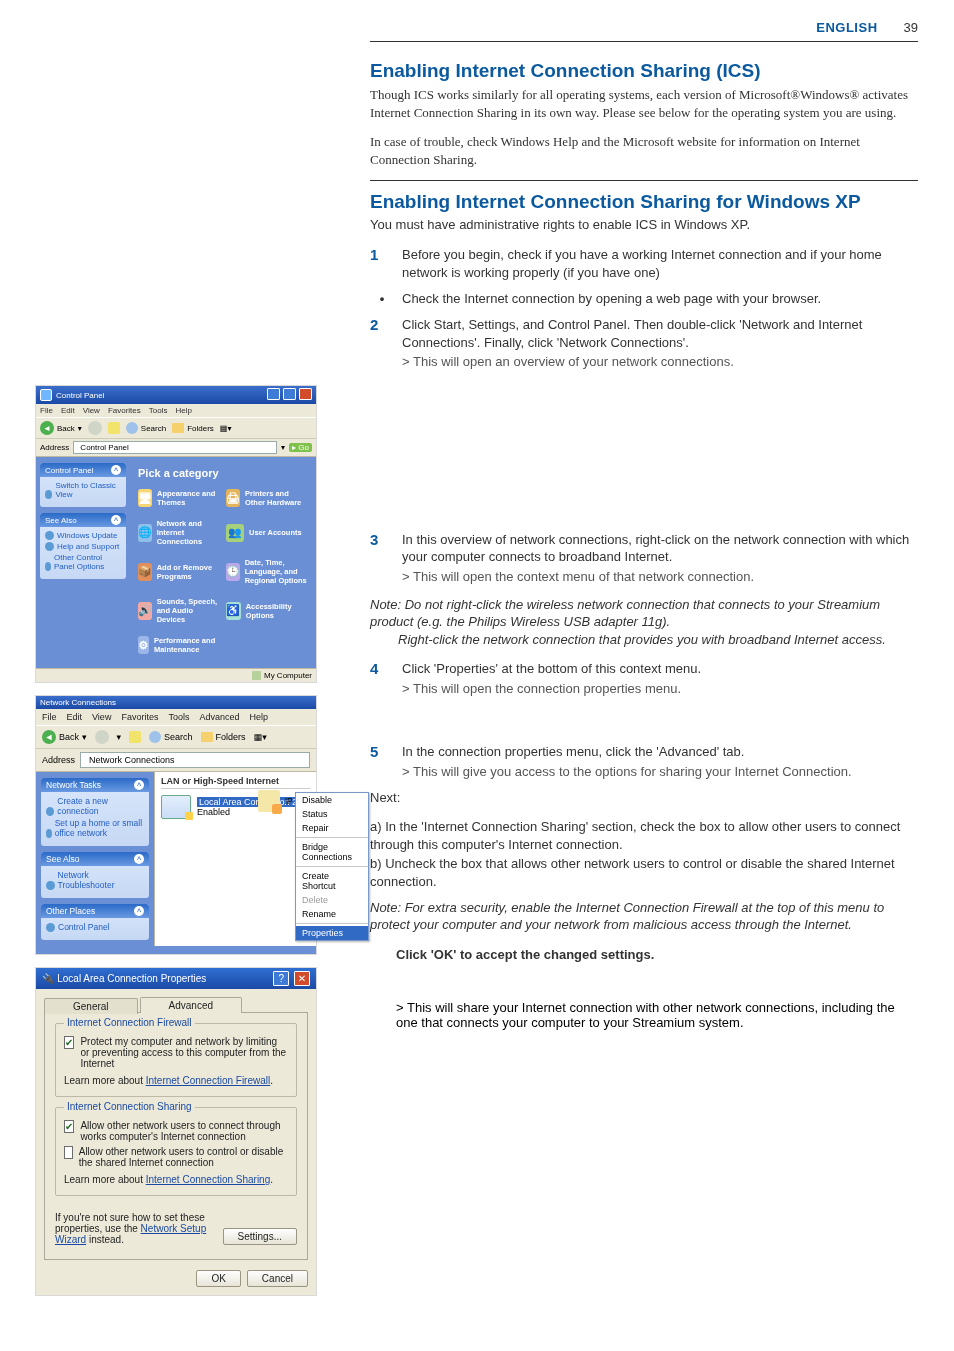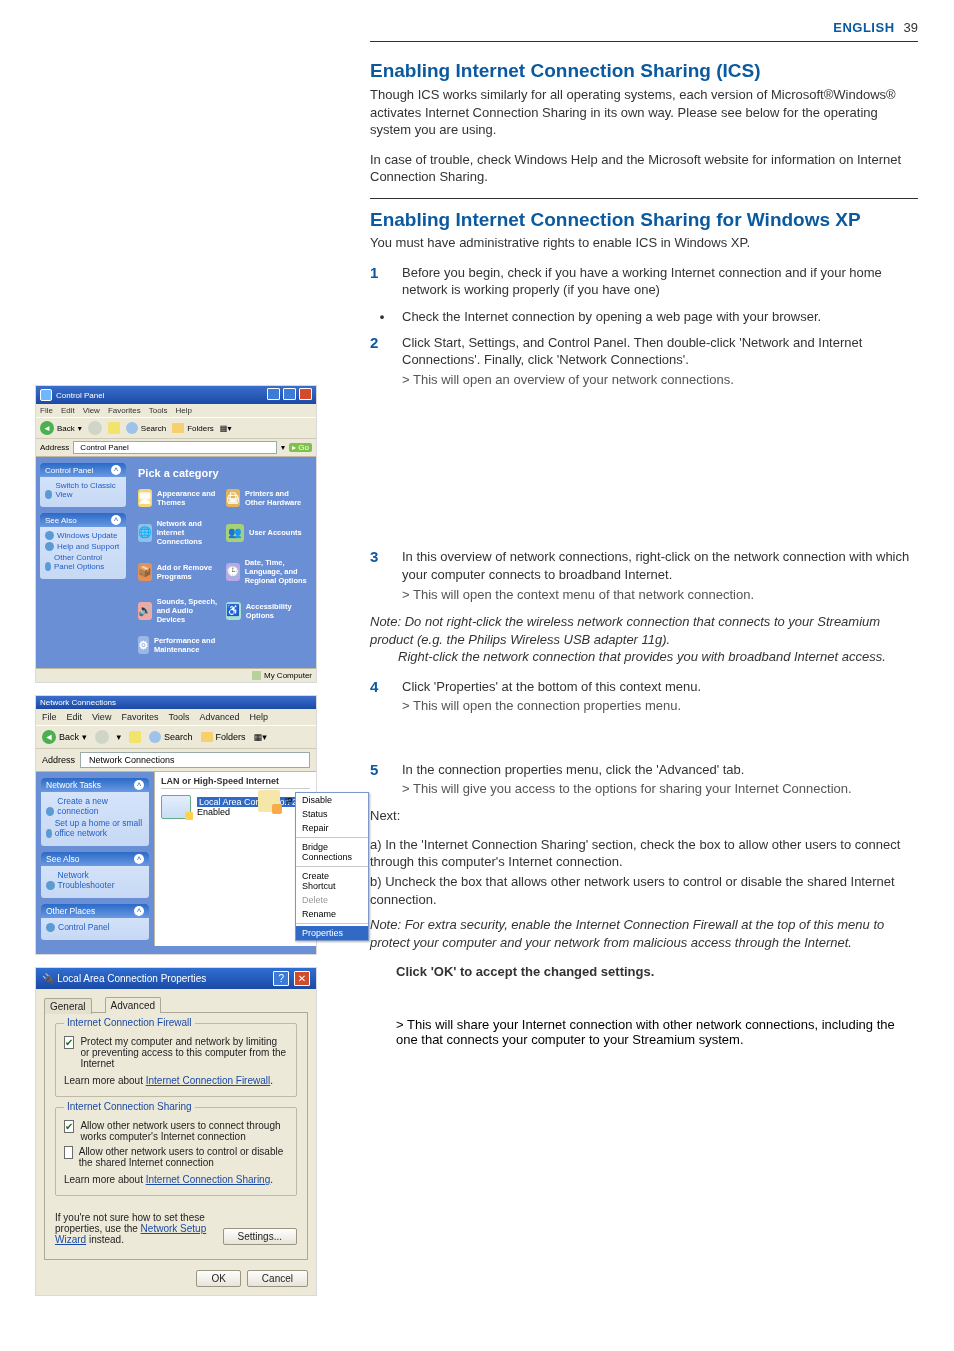--- a/index.html
+++ b/index.html
@@ -16,40 +16,40 @@
     grid-template-columns: 310px 1fr;
     column-gap: 24px;
     padding: 20px 36px 60px 36px;
     box-sizing: border-box;
   }
   .hdr {
     grid-column: 2;
     display: flex;
     justify-content: flex-end;
     align-items: flex-end;
-    gap: 9px;
+    gap: 26px;
     padding-bottom: 6px;
     border-bottom: 1px solid #333;
     margin-bottom: 18px;
   }
   .hdr .lang { color: #0b5aa0; font-weight: 700; letter-spacing: 0.5px; }
   .hdr .pg   { color: #333; }
   .leftcol { grid-column: 1; }
   .rightcol { grid-column: 2; }
   .spacer-left { height: 326px; } 
   h2.section {
     color: #0b5aa0;
     font-weight: 700;
     font-size: 19px;
     margin: 0 0 4px 0;
     border-top: 1px solid #333;
     padding-top: 10px;
   }
   h2.section.first { border-top: none; padding-top: 0; }
-  .para { margin: 4px 0 12px 0; line-height: 1.35; }
+  .para { margin: 4px 0 12px 0; line-height: 1.35; font-family: Liberation Serif, serif; }
   .lead { margin: 2px 0 14px 0; }
   .steps { margin: 8px 0 0 0; }
   .step { display: grid; grid-template-columns: 24px 1fr; column-gap: 8px; margin-bottom: 10px; }
   .step .num { color: #0b5aa0; font-weight: 700; font-size: 15px; line-height: 1.2; }
   .step .txt { line-height: 1.35; }
   .bullet { display: grid; grid-template-columns: 24px 1fr; column-gap: 8px; margin-bottom: 10px; }
   .bullet .dot { font-weight: 700; text-align: center; }
   .sub { color: #555; margin-top: 2px; }
   .note { font-style: italic; margin: 8px 0 12px 0; line-height: 1.35; }
   .note .nind { display: block; padding-left: 28px; }
@@ -137,21 +137,21 @@
   .wiz .wi::after{content:""; position:absolute; right:-2px; bottom:-2px; width:10px; height:10px; background:#f8a948; border-radius:2px;}
 
   
   .lp { width:280px; }
   .lp .titlebar { display:flex; align-items:center; justify-content:space-between; background:linear-gradient(#2f6ed0,#1b4aa6); color:#fff; padding:3px 6px; font-size:10px; }
   .lp .tbtns span { display:inline-block; width:14px; height:13px; border:1px solid #fff; border-radius:1px; margin-left:2px; text-align:center; line-height:13px; }
   .lp .tbtns .q { background:#3d7bd6; color:#fff; }
   .lp .tbtns .x { background:#d24b2a; color:#fff; }
   .lp-body { background:#ece9d8; padding:8px; font-size:10px; color:#222; }
   .tabs { display:flex; margin-bottom:-1px; }
-  .tab { background:#ece9d8; border:1px solid #aca899; border-bottom:none; padding:2px 5px; margin-right:13px; border-radius:2px 2px 0 0; }
+  .tab { background:#ece9d8; border:1px solid #aca899; border-bottom:none; padding:2px 28px; margin-right:2px; border-radius:2px 2px 0 0; }
   .tab.inactive { background:#e3e0ce; position:relative; top:1px; }
   .tabpanel { border:1px solid #aca899; background:#ece9d8; padding:10px 10px 14px 10px; }
   .gb { border:1px solid #bdb9a6; border-radius:2px; padding:8px 8px 10px 8px; margin-bottom:10px; position:relative; }
   .gb .legend { position:absolute; top:-7px; left:8px; background:#ece9d8; padding:0 3px; color:#1b4aa6; font-size:10px; }
   .chk { display:flex; align-items:flex-start; gap:6px; margin:4px 0; }
   .chk .box { width:11px; height:11px; border:1px solid #6c6c6c; background:#fff; display:flex; align-items:center; justify-content:center; color:#206a20; font-size:10px; line-height:1; }
   .linklike { color:#1b4aa6; text-decoration:underline; }
   .btnrow { display:flex; justify-content:flex-end; gap:6px; margin-top:10px; }
   .wbtn { background:linear-gradient(#fefefe,#e7e4d7); border:1px solid #9a9582; border-radius:2px; padding:2px 14px; font-size:10px; }
   .footnote { margin-top:16px; font-size:10px; }

